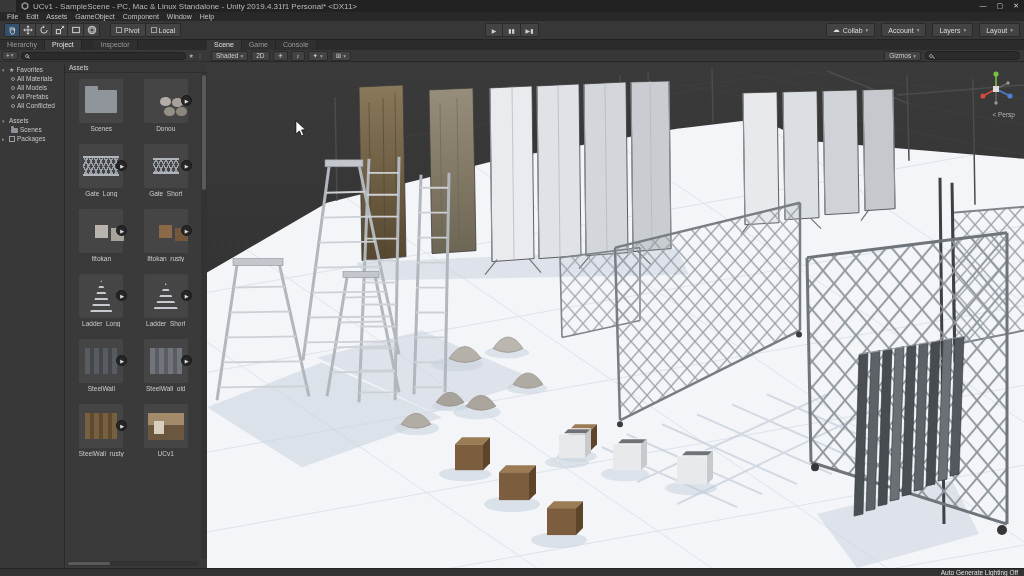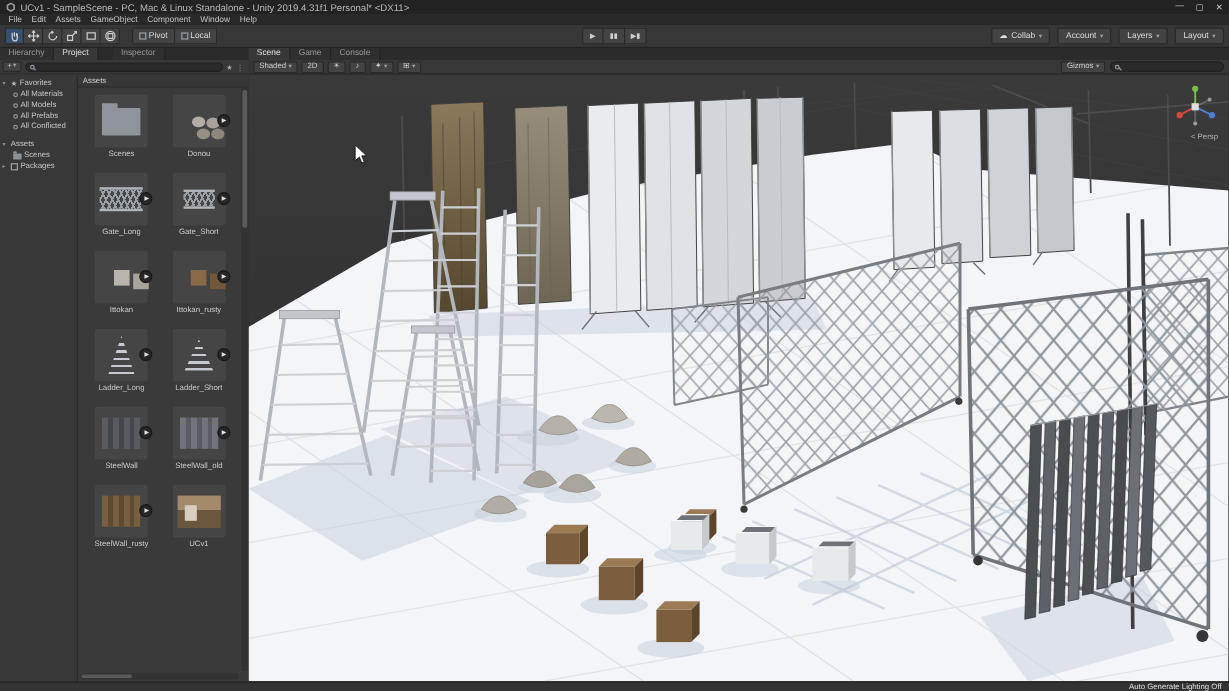--- a/index.html
+++ b/index.html
@@ -1,21 +1,21 @@
 <!DOCTYPE html>
 <html><head>
 <meta charset="utf-8">
 <style>
 *{margin:0;padding:0;box-sizing:border-box}
 html,body{width:1024px;height:576px;overflow:hidden;background:#1c1c1c}
 body{font-family:"Liberation Sans",sans-serif;color:#c8c8c8}
 .app{position:relative;width:1024px;height:576px;overflow:hidden;background:#383838}
 
 
-.titlebar{position:absolute;top:0;left:0;right:0;height:12px;background:#222;display:flex;align-items:center;padding:0 5px;font-size:8px;color:#b8b8b8;white-space:nowrap}
+.titlebar{position:absolute;top:0;left:16px;right:0;height:12px;background:#222;display:flex;align-items:center;padding:0 5px;font-size:8px;color:#b8b8b8;white-space:nowrap}
 .unity-logo{width:8px;height:8px;margin-right:4px;flex:none}
 .title-text{overflow:hidden;text-overflow:ellipsis}
 .win-controls{margin-left:auto;display:flex;gap:10px;font-size:7px;color:#d0d0d0}
 .win-controls span{cursor:default}
 
 
 .menubar{position:absolute;top:12px;left:0;right:0;height:9px;background:#282828;display:flex;align-items:center;padding:0 3px;font-size:7px;color:#c4c4c4}
 .menu-item{padding:0 4px}
 
 

